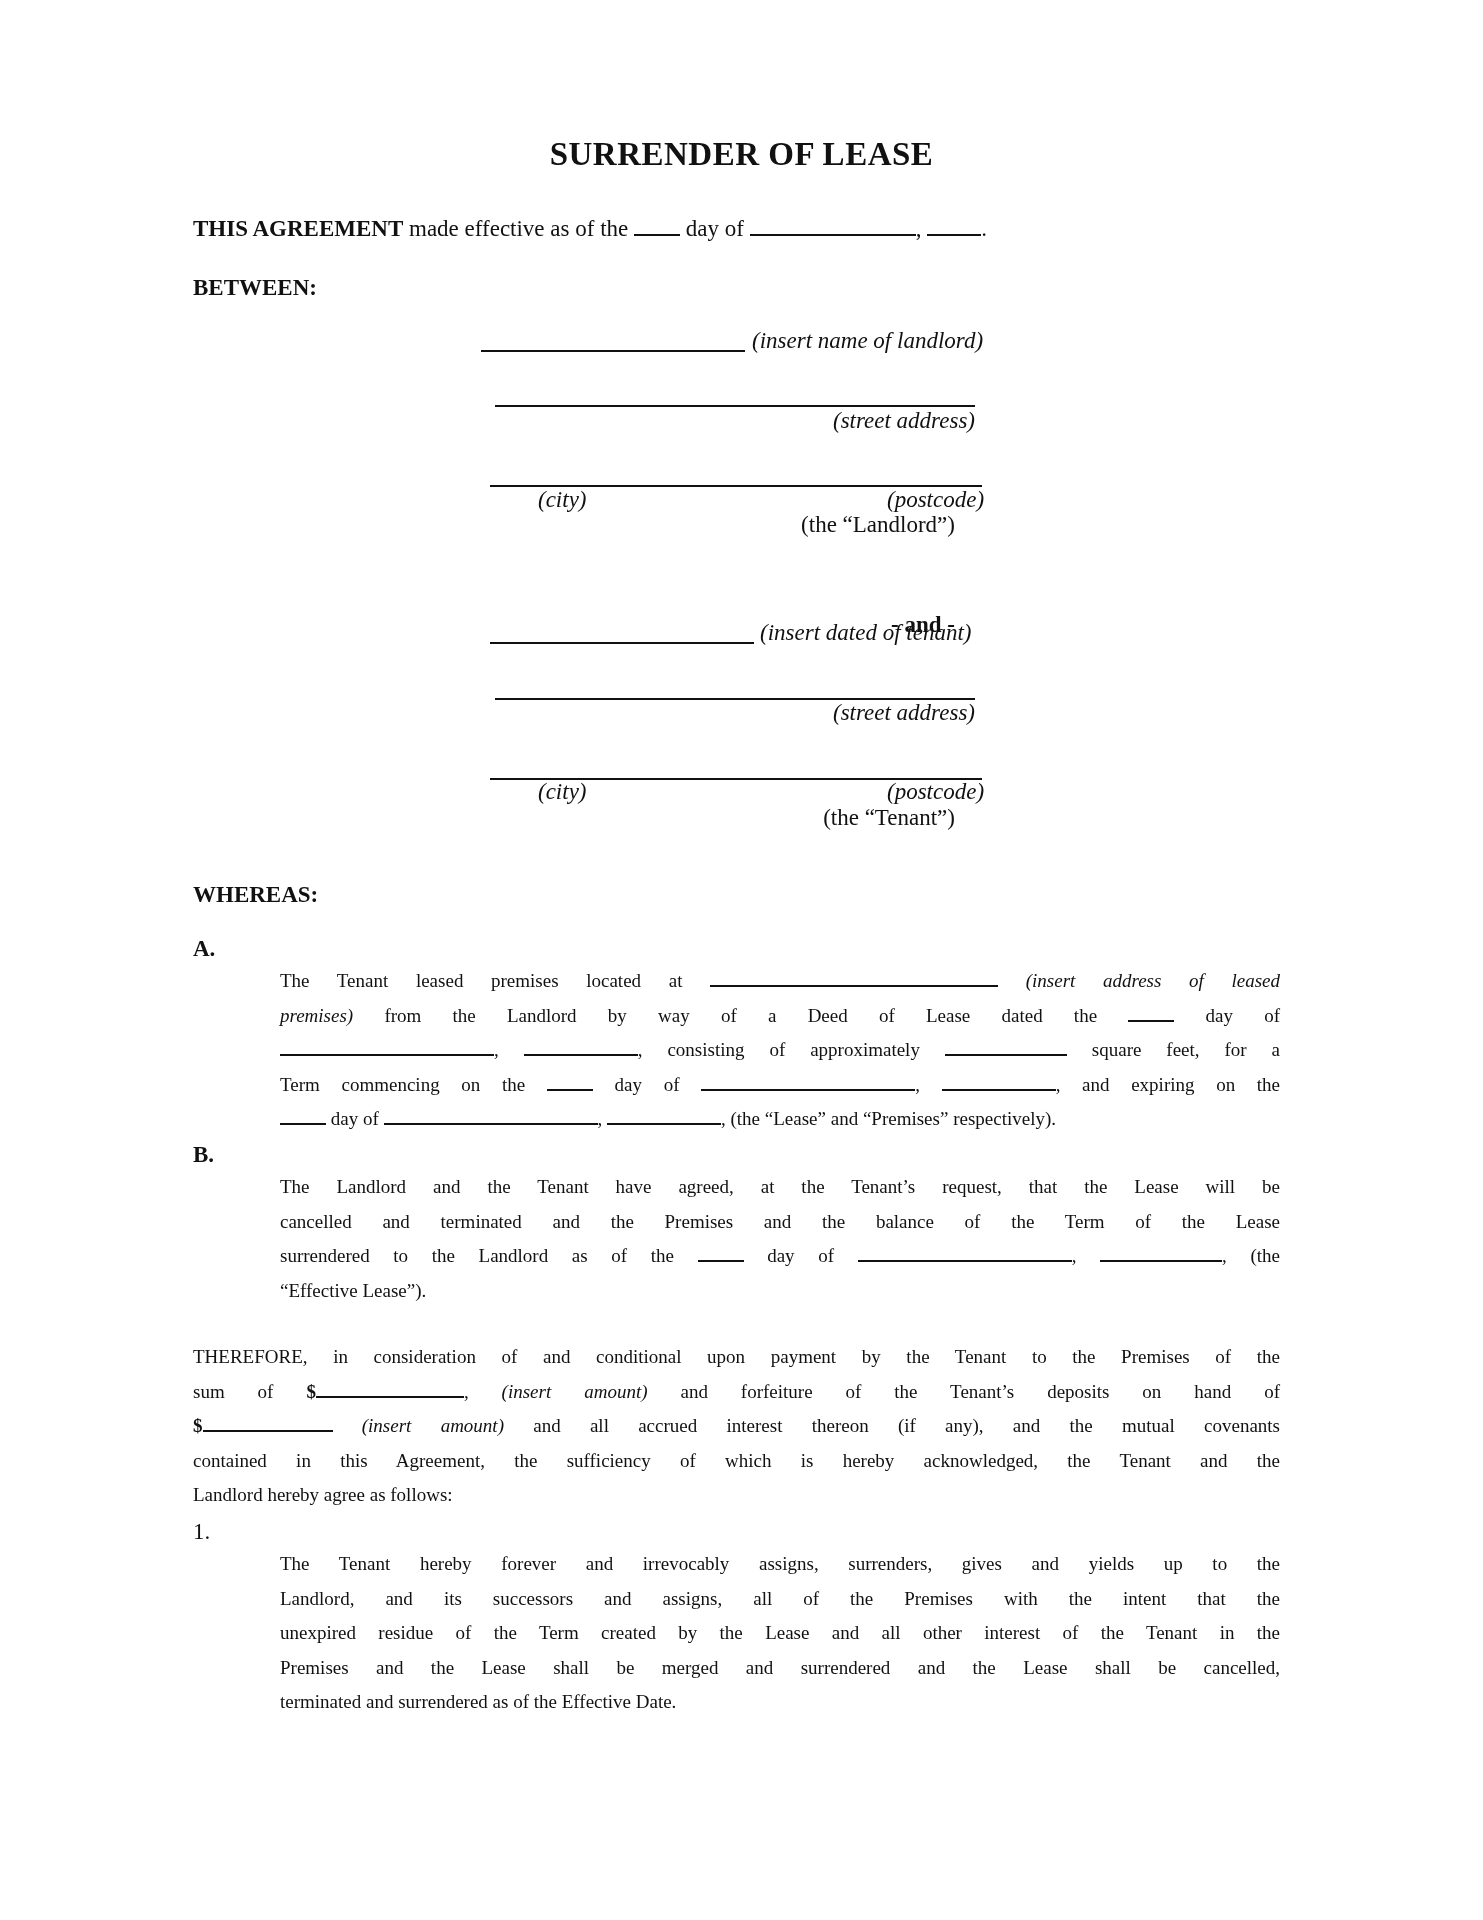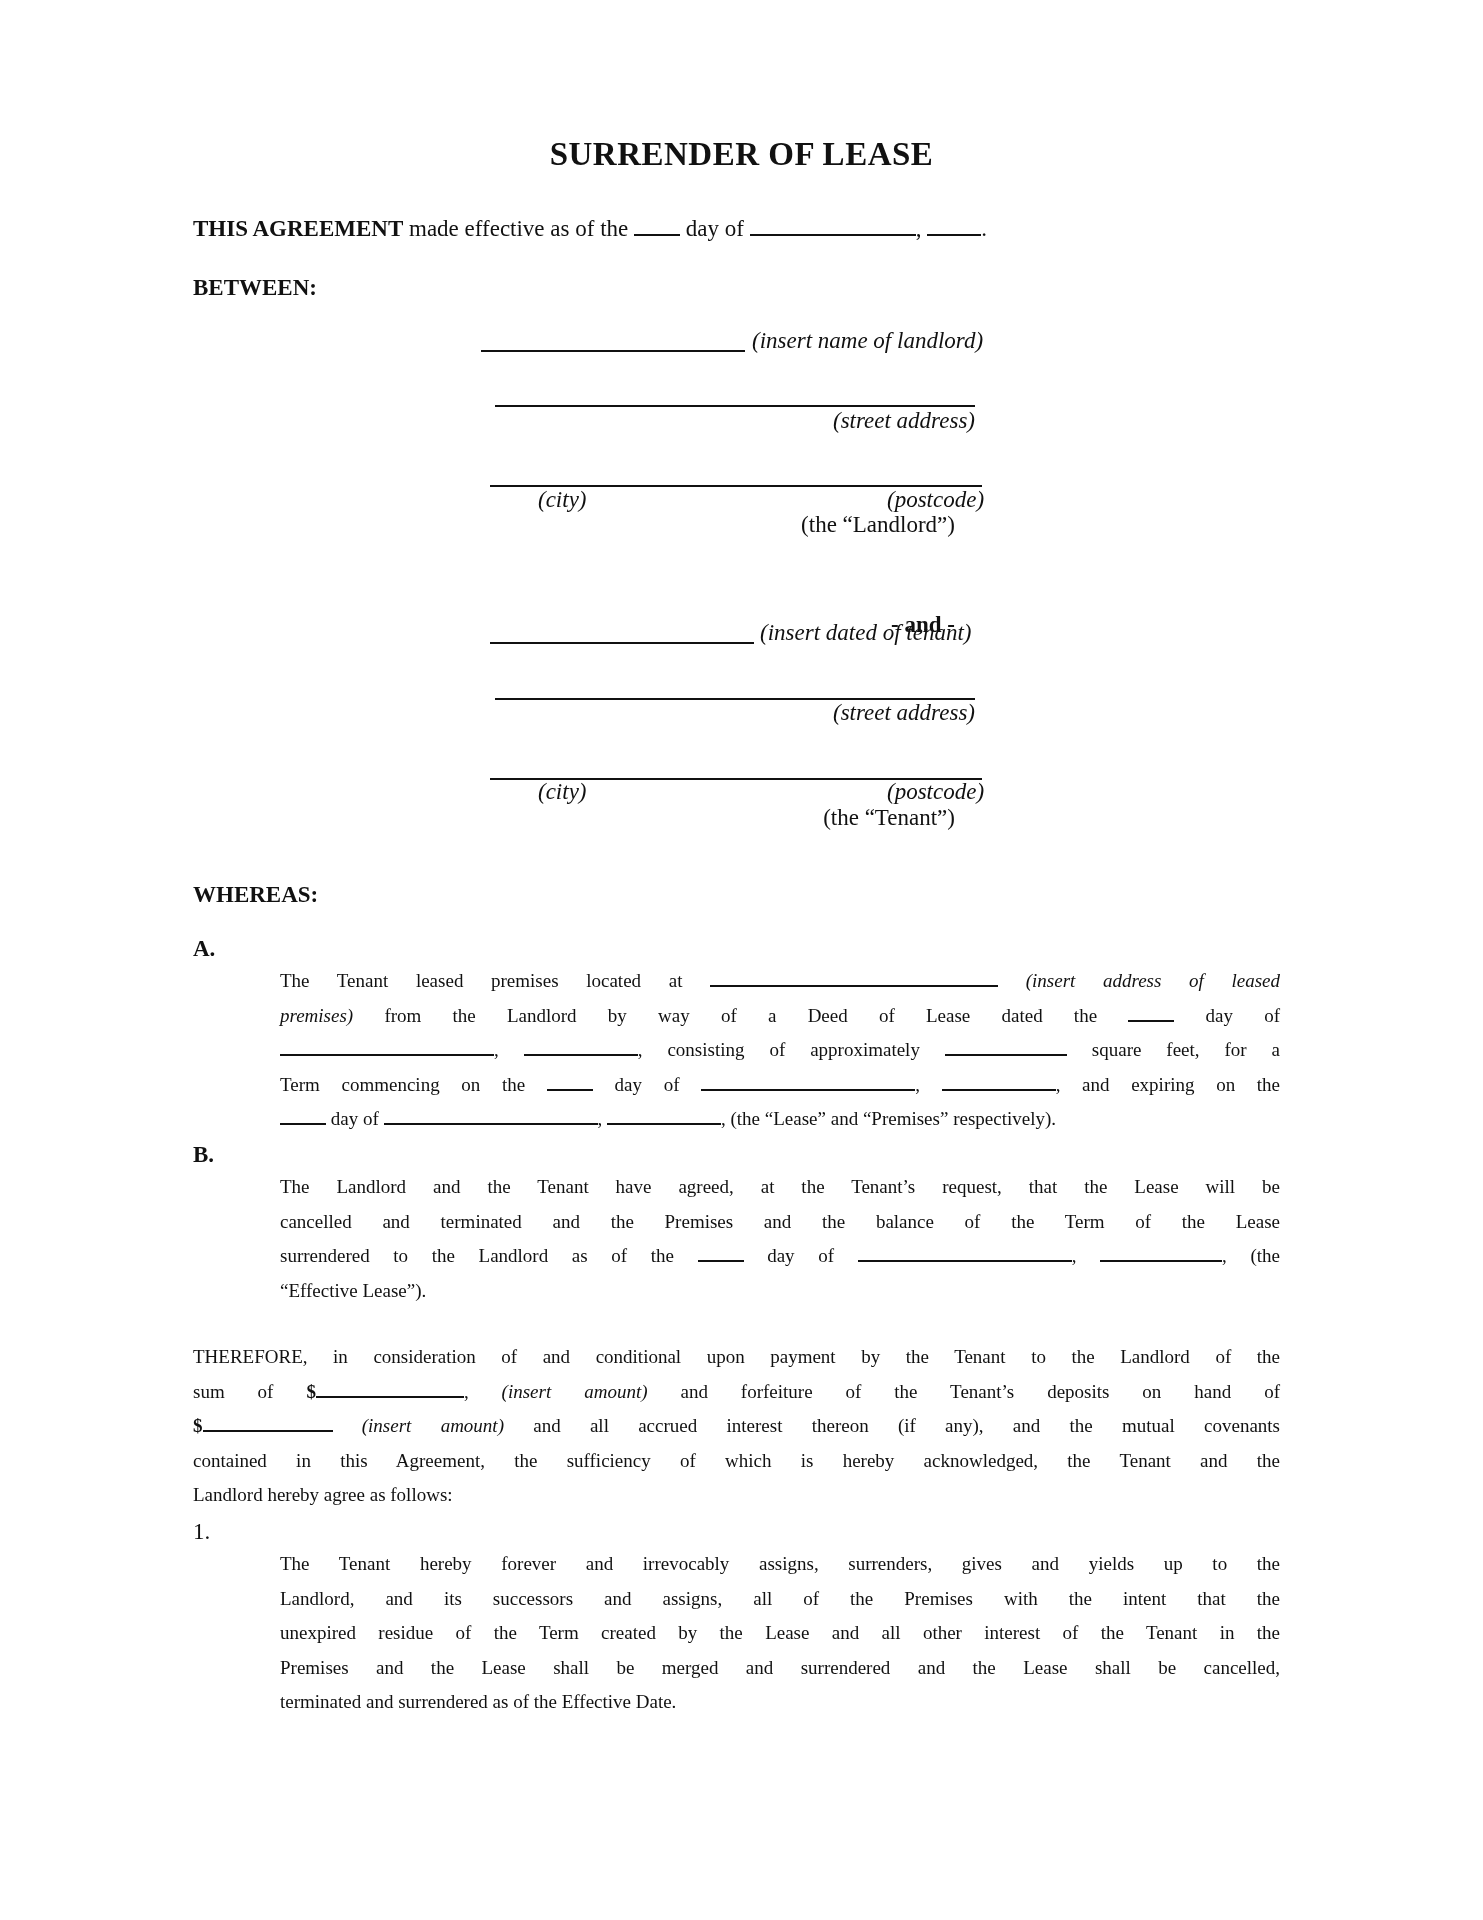--- a/index.html
+++ b/index.html
@@ -67,21 +67,21 @@
 
 <div class="marker bold" style="left:193px; top:1138px;">B.</div>
 <div class="para" style="left:280px; width:1000px; top:1138px;">
   <span class="jline">The Landlord and the Tenant have agreed, at the Tenant’s request, that the Lease will be</span>
   <span class="jline">cancelled and terminated and the Premises and the balance of the Term of the Lease</span>
   <span class="jline"><span>surrendered to the Landlord as of the</span> <span class="blank" style="width:46px"></span> <span>day of</span> <span><span class="blank" style="width:214px"></span><span>,</span></span> <span><span class="blank" style="width:122px"></span><span>, (the</span></span></span>
   <span class="jline last">“Effective Lease”).</span>
 </div>
 
 <div class="para" style="left:193px; width:1087px; top:1308px;">
-  <span class="jline">THEREFORE, in consideration of and conditional upon payment by the Tenant to the Landlord of the</span>
+  <span class="jline">THEREFORE, in consideration of and conditional upon payment by the Tenant to the Premises of the</span>
   <span class="jline"><span>sum of</span> <span><span class="bold">$</span><span class="blank" style="width:148px"></span><span>,</span></span> <span class="ital">(insert amount)</span> <span>and forfeiture of the Tenant’s deposits on hand of</span></span>
   <span class="jline"><span><span class="bold">$</span><span class="blank" style="width:130px"></span></span> <span class="ital">(insert amount)</span> <span>and all accrued interest thereon (if any), and the mutual covenants</span></span>
   <span class="jline">contained in this Agreement, the sufficiency of which is hereby acknowledged, the Tenant and the</span>
   <span class="jline last">Landlord hereby agree as follows:</span>
 </div>
 
 <div class="marker" style="left:193px; top:1515px;">1.</div>
 <div class="para" style="left:280px; width:1000px; top:1515px;">
   <span class="jline">The Tenant hereby forever and irrevocably assigns, surrenders, gives and yields up to the</span>
   <span class="jline">Landlord, and its successors and assigns, all of the Premises with the intent that the</span>

